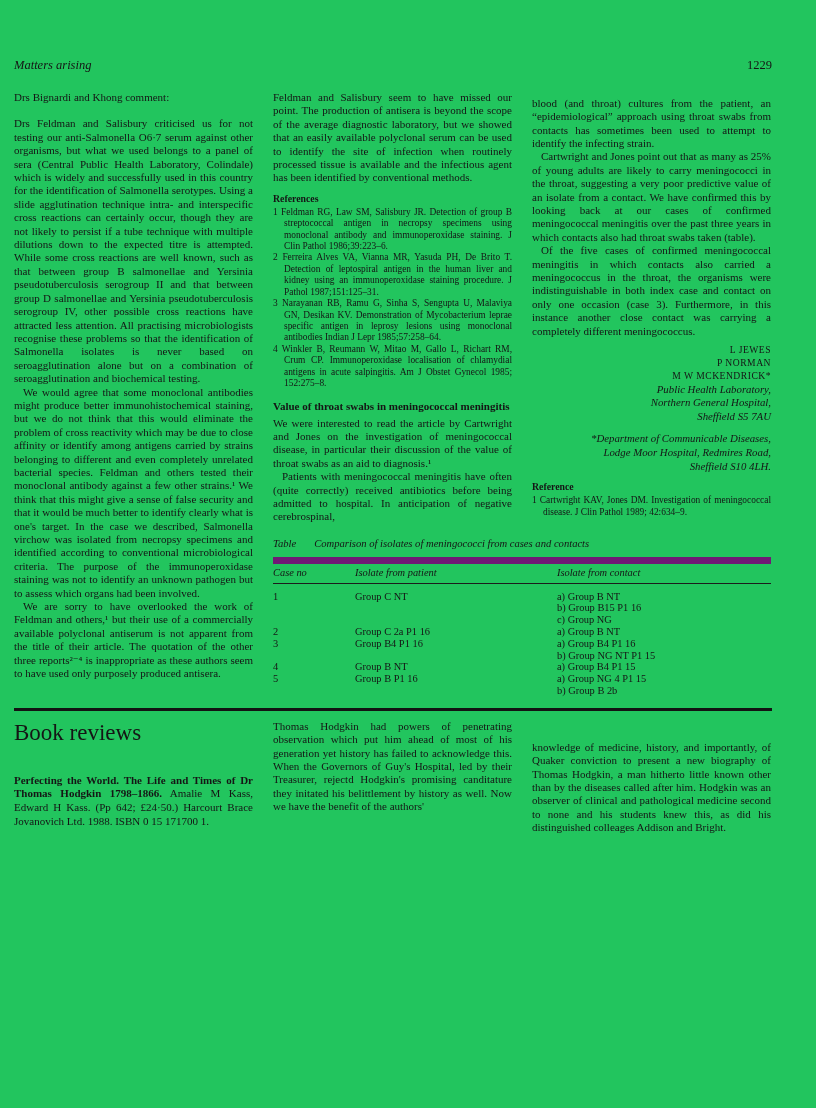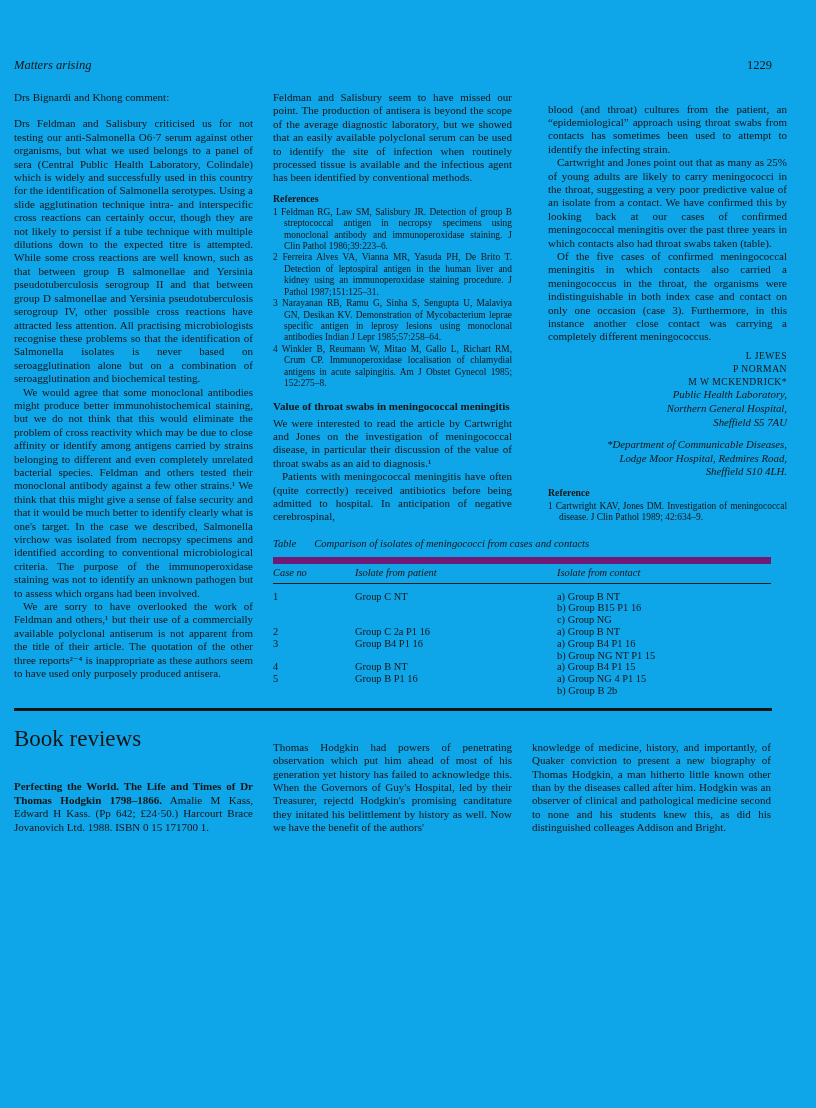--- a/index.html
+++ b/index.html
@@ -1,28 +1,28 @@
 <!DOCTYPE html>
 <html><head>
 <meta charset="utf-8">
 <style>
   * { margin:0; padding:0; box-sizing:border-box; }
   html,body { background:#e9e7e0; }
   .page {
     width:816px; height:1108px; margin:0 auto; overflow:hidden;
-    background:#0ea5e9; color:#151515;
+    background:#22c55e; color:#151515;
     font-family:"Liberation Serif","DejaVu Serif",serif;
     padding:58px 44px 0 14px; position:relative;
   }
   .running-head { display:flex; justify-content:space-between; align-items:baseline; font-size:12.5px; margin-bottom:18px; }
   .rh-title { font-style:italic; }
   .columns { display:flex; gap:20px; align-items:flex-start; }
   .col1 { width:239px; flex:0 0 239px; }
   .right-wrap { width:498px; flex:0 0 498px; }
-  .cols23 { display:flex; gap:36px; align-items:flex-end; }
+  .cols23 { display:flex; gap:20px; align-items:center; }
   .col2, .col3 { width:239px; flex:0 0 239px; }
   p.body { font-size:11px; line-height:13.4px; text-align:justify; }
   p.indent { text-indent:9px; }
   .comment-intro { font-size:11px; line-height:13.4px; margin-bottom:13px; }
   .refs-heading { font-size:9.8px; font-weight:bold; margin:8px 0 3px; }
   .ref { font-size:9.4px; line-height:11.4px; text-align:justify; padding-left:11px; text-indent:-11px; }
   .letter-heading { font-size:11px; font-weight:bold; line-height:13.2px; margin:11px 0 3px; text-align:left; }
   .sig-block { margin-top:5px; text-align:right; }
   .sig { font-size:9.6px; line-height:13.2px; letter-spacing:0.5px; }
   .affil-block { text-align:right; }
@@ -35,21 +35,21 @@
   table.cmp thead th {
     font-style:italic; font-weight:normal; text-align:left;
     border-top:7px solid #701a75; border-bottom:1px solid #1c1c1c;
     padding:3px 0 4px;
   }
   table.cmp td { vertical-align:top; padding:0; }
   table.cmp tbody tr:first-child td { padding-top:7px; }
   .w-case { width:82px; }
   .w-patient { width:202px; }
   .section-rule { height:3px; background:#131313; border:0; margin:11px 0 9px; width:758px; }
-  .book-reviews { display:flex; gap:20px; align-items:flex-end; }
+  .book-reviews { display:flex; gap:20px; align-items:flex-start; }
   .br-heading { font-size:23px; font-weight:normal; line-height:26px; margin-bottom:28px; }
   .book-citation { font-size:11px; line-height:13.6px; text-align:justify; }
   .book-citation .bt { font-weight:bold; }
   .br-col3-offset { margin-top:21px; }
 </style>
 </head>
 <body>
 
 <div class="page">
 

